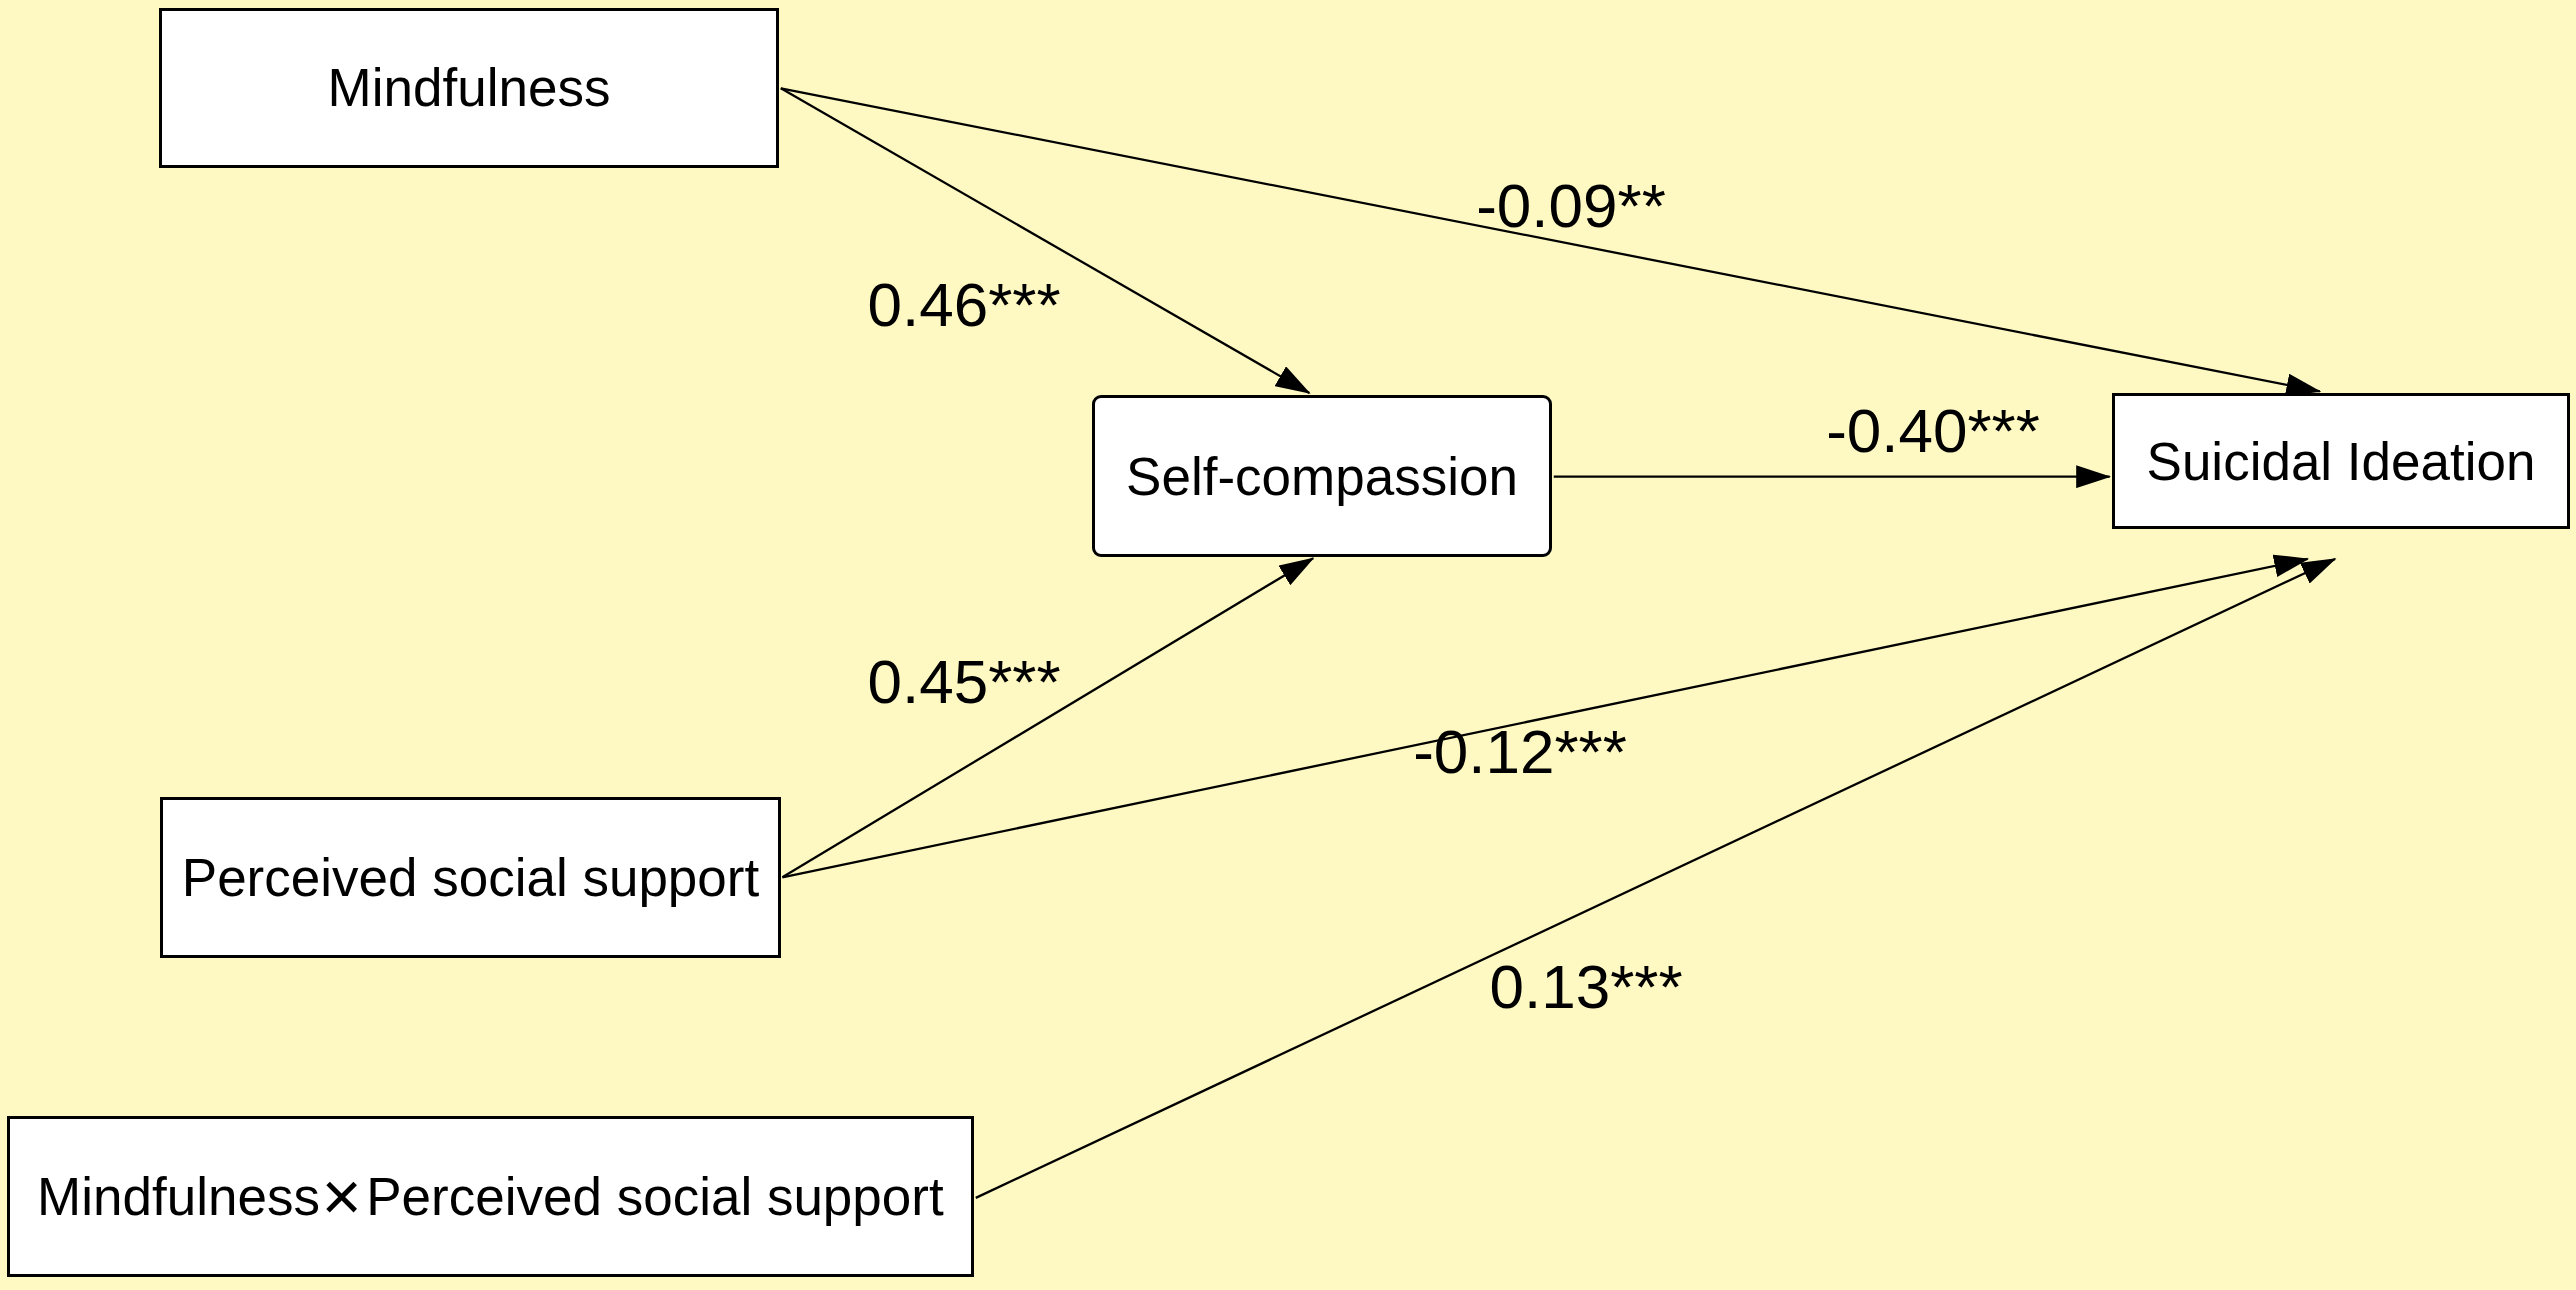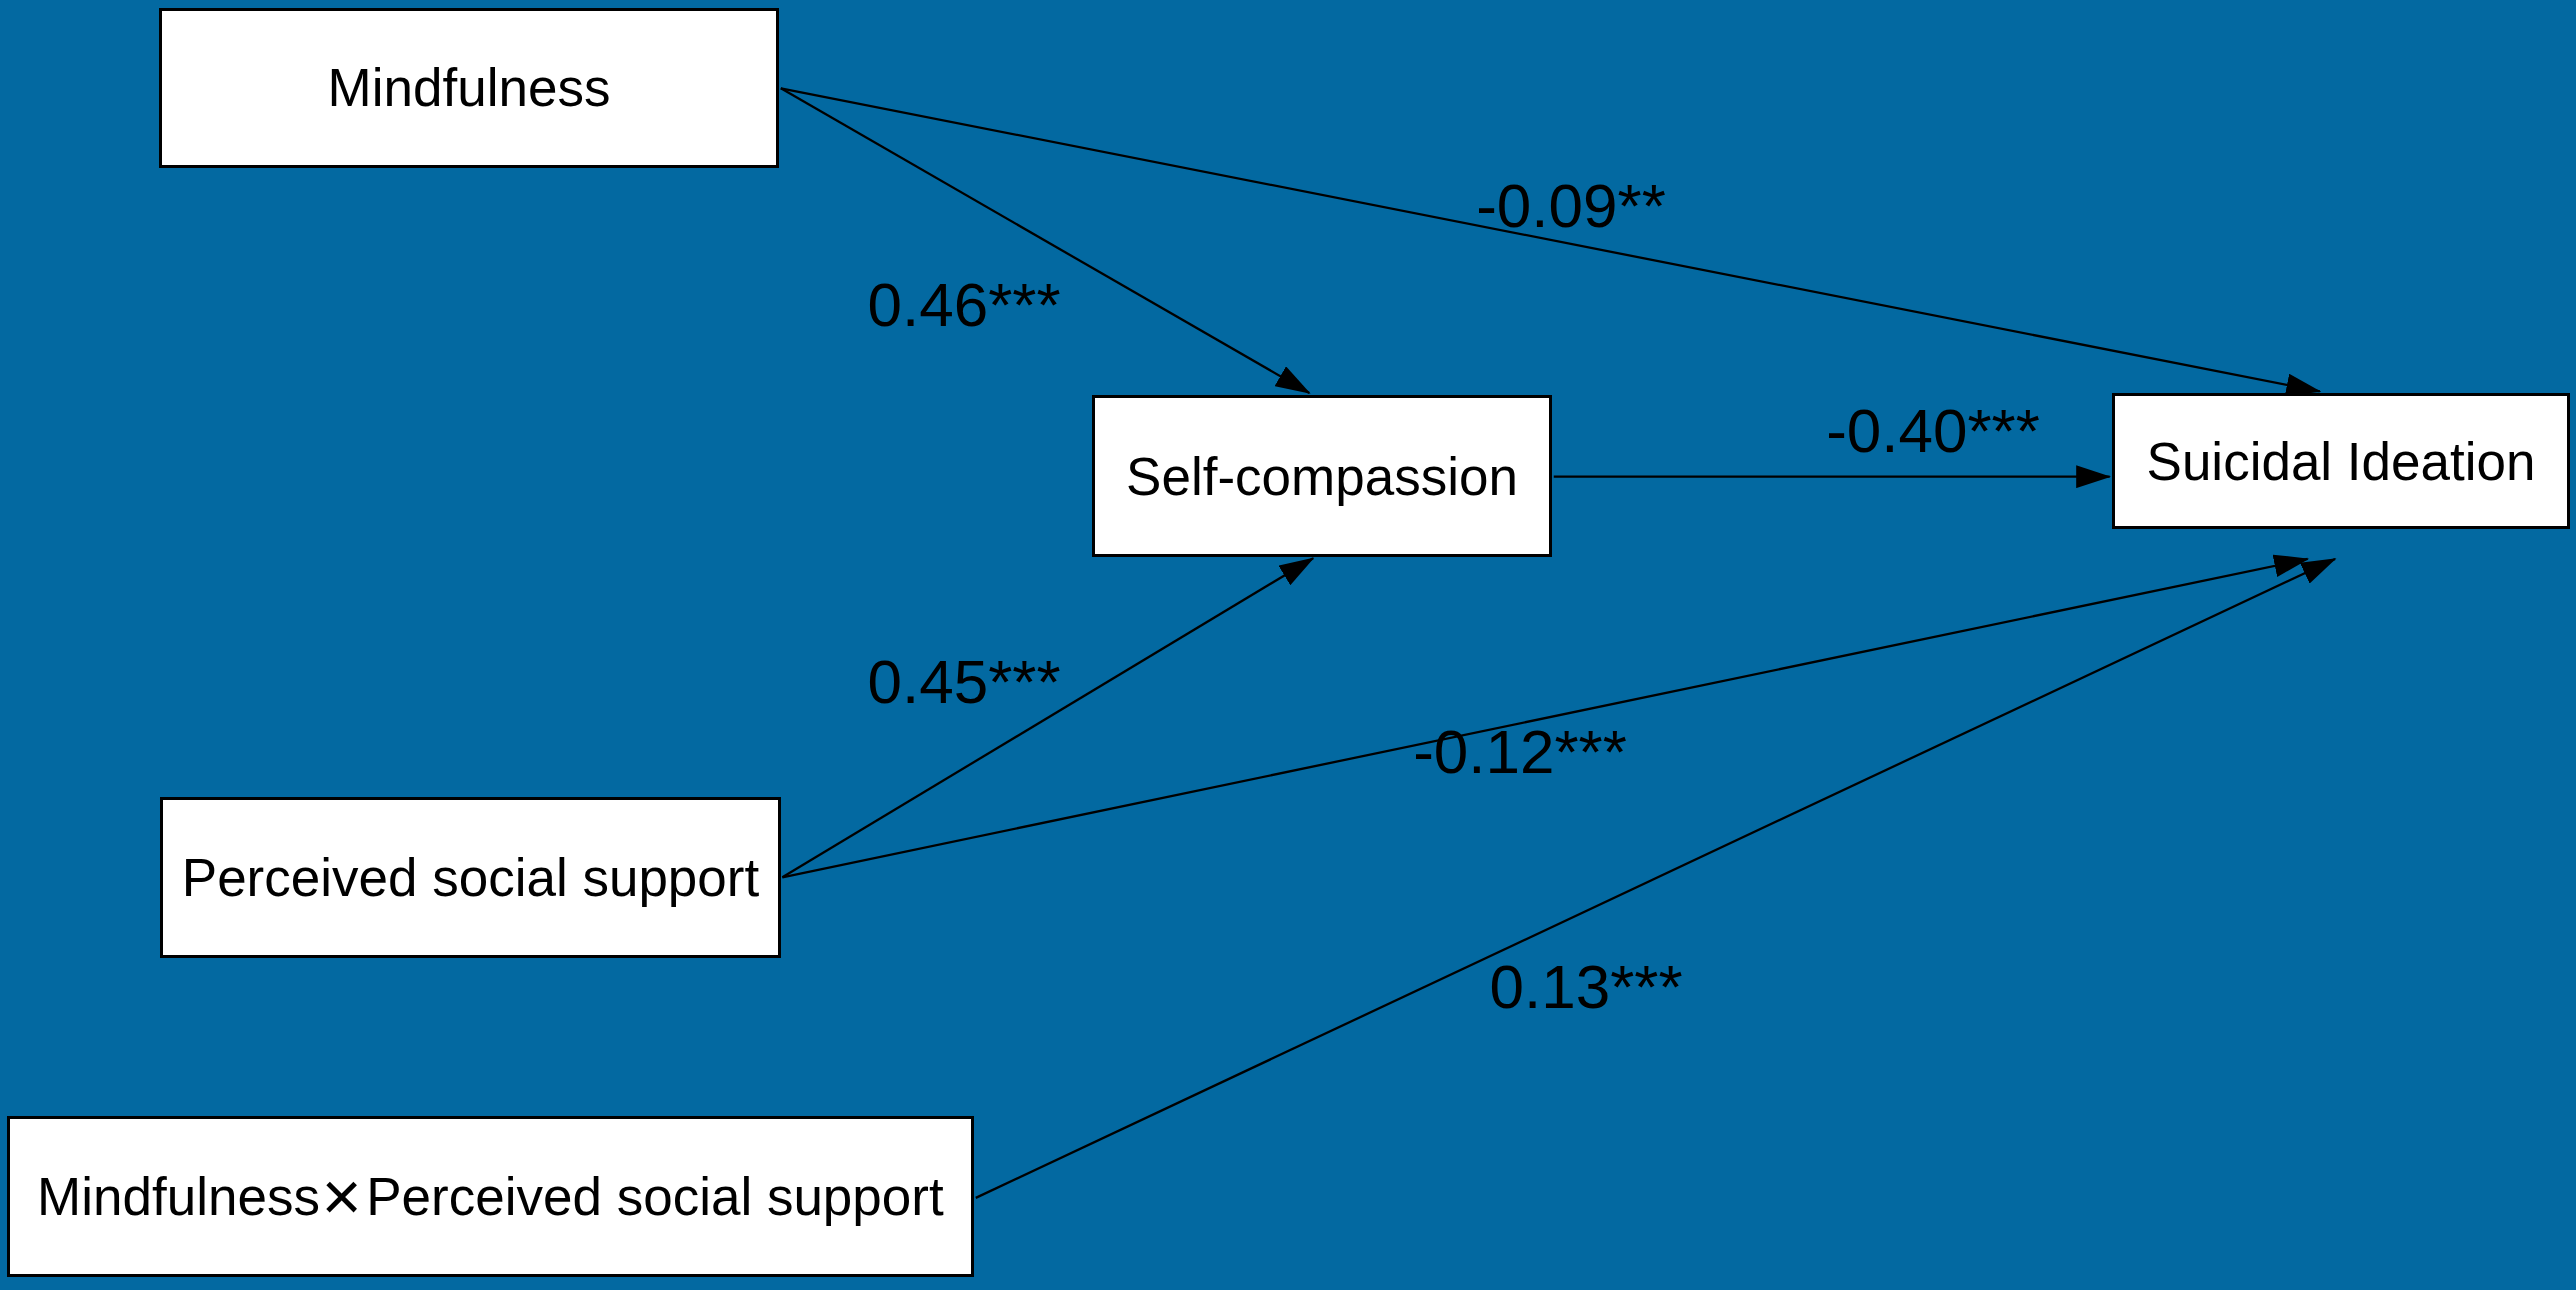--- a/index.html
+++ b/index.html
@@ -4,21 +4,21 @@
 <style>
   html, body {
     margin: 0;
     padding: 0;
     background: #ffffff;
   }
   #stage {
     position: relative;
     width: 2576px;
     height: 1290px;
-    background: #0369a1;
+    background: #fef9c3;
     font-family: "Liberation Sans", "DejaVu Sans", sans-serif;
     color: #000000;
     overflow: hidden;
   }
   #edges {
     position: absolute;
     left: 0;
     top: 0;
     width: 2576px;
     height: 1290px;
@@ -30,21 +30,21 @@
     background: #ffffff;
     display: flex;
     align-items: center;
     justify-content: center;
     font-size: 53px;
     line-height: 1;
     white-space: nowrap;
     text-align: center;
   }
   #node-mindfulness            { left: 159px;  top: 7.6px;   width: 620px;  height: 160px; }
-  #node-self-compassion        { left: 1092px; top: 395px;  width: 460px;  height: 162px; }
+  #node-self-compassion        { left: 1092px; top: 395px;  width: 460px;  height: 162px; border-radius: 9px; }
   #node-suicidal-ideation      { left: 2112px; top: 393px;  width: 458px;  height: 136px; }
   #node-perceived-support      { left: 160px;  top: 797px; width: 621px;  height: 161px; }
   #node-interaction            { left: 6.9px;    top: 1116px; width: 967px; height: 161px; }
   .op {
     font-size: 1.3em;
     line-height: 0;
     margin: 0 4.6px 0 1.5px;
   }
   .coef {
     position: absolute;

